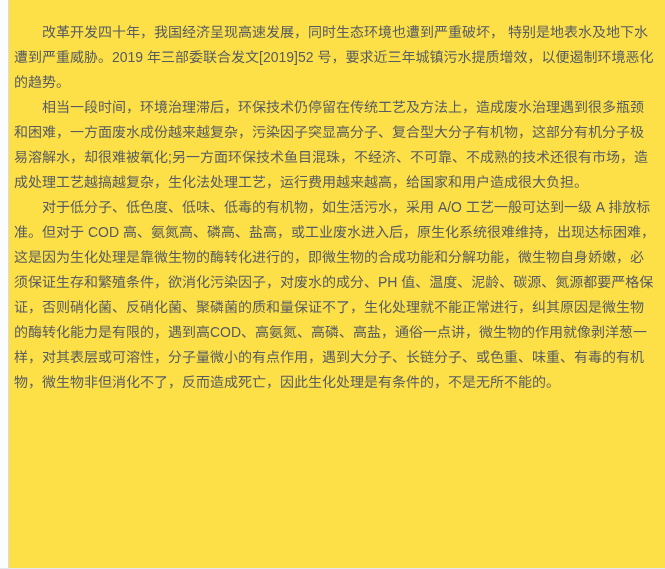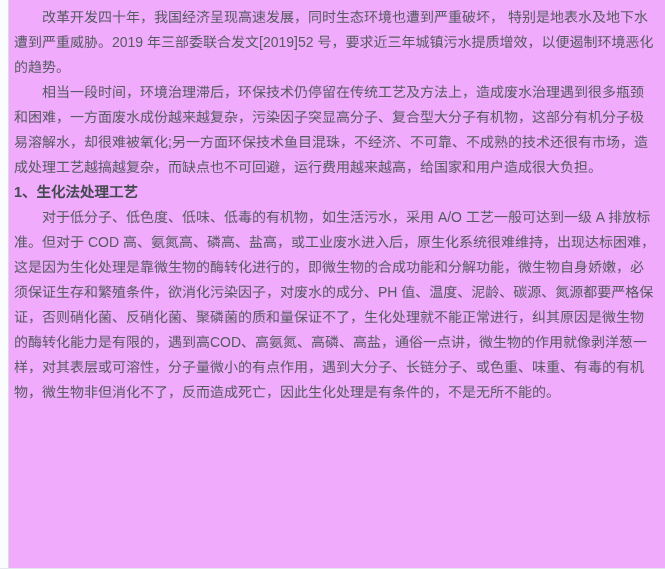--- a/index.html
+++ b/index.html
@@ -34,22 +34,22 @@
     height: 1px;
     background: #e4e8ee;
   }
   .doc-body {
     position: absolute;
     left: 9px;
     top: 0;
     width: 656px;
     height: 569px;
     box-sizing: border-box;
-    padding: 5px 8px 0 5px;
-    background: #f0abfc;
+    padding: 20px 8px 0 5px;
+    background: #fde047;
   }
   .para {
     margin: 0;
     font-size: 14px;
     line-height: 25px;
     color: #575c63;
     text-indent: 2em;
     letter-spacing: 0;
     text-align: left;
   }
@@ -62,18 +62,17 @@
     text-indent: 0;
   }
 </style>
 </head>
 <body>
 
 <div class="doc-page">
   <div class="page-left-edge"></div>
   <div class="doc-body">
     <p class="para">改革开发四十年，我国经济呈现高速发展，同时生态环境也遭到严重破坏， 特别是地表水及地下水遭到严重威胁。2019 年三部委联合发文[2019]52 号，要求近三年城镇污水提质增效，以便遏制环境恶化的趋势。</p>
-    <p class="para">相当一段时间，环境治理滞后，环保技术仍停留在传统工艺及方法上，造成废水治理遇到很多瓶颈和困难，一方面废水成份越来越复杂，污染因子突显高分子、复合型大分子有机物，这部分有机分子极易溶解水，却很难被氧化;另一方面环保技术鱼目混珠，不经济、不可靠、不成熟的技术还很有市场，造成处理工艺越搞越复杂，而缺点也不可回避，运行费用越来越高，给国家和用户造成很大负担。</p>
-    <h2 class="doc-heading">1、生化法处理工艺</h2>
+    <p class="para">相当一段时间，环境治理滞后，环保技术仍停留在传统工艺及方法上，造成废水治理遇到很多瓶颈和困难，一方面废水成份越来越复杂，污染因子突显高分子、复合型大分子有机物，这部分有机分子极易溶解水，却很难被氧化;另一方面环保技术鱼目混珠，不经济、不可靠、不成熟的技术还很有市场，造成处理工艺越搞越复杂，生化法处理工艺，运行费用越来越高，给国家和用户造成很大负担。</p>
     <p class="para">对于低分子、低色度、低味、低毒的有机物，如生活污水，采用 A/O 工艺一般可达到一级 A 排放标准。但对于 COD 高、氨氮高、磷高、盐高，或工业废水进入后，原生化系统很难维持，出现达标困难，这是因为生化处理是靠微生物的酶转化进行的，即微生物的合成功能和分解功能，微生物自身娇嫩，必须保证生存和繁殖条件，欲消化污染因子，对废水的成分、PH 值、温度、泥龄、碳源、氮源都要严格保证，否则硝化菌、反硝化菌、聚磷菌的质和量保证不了，生化处理就不能正常进行，纠其原因是微生物的酶转化能力是有限的，遇到高COD、高氨氮、高磷、高盐，通俗一点讲，微生物的作用就像剥洋葱一样，对其表层或可溶性，分子量微小的有点作用，遇到大分子、长链分子、或色重、味重、有毒的有机物，微生物非但消化不了，反而造成死亡，因此生化处理是有条件的，不是无所不能的。</p>
   </div>
   <div class="page-bottom-edge"></div>
 </div>
 
 </body></html>

